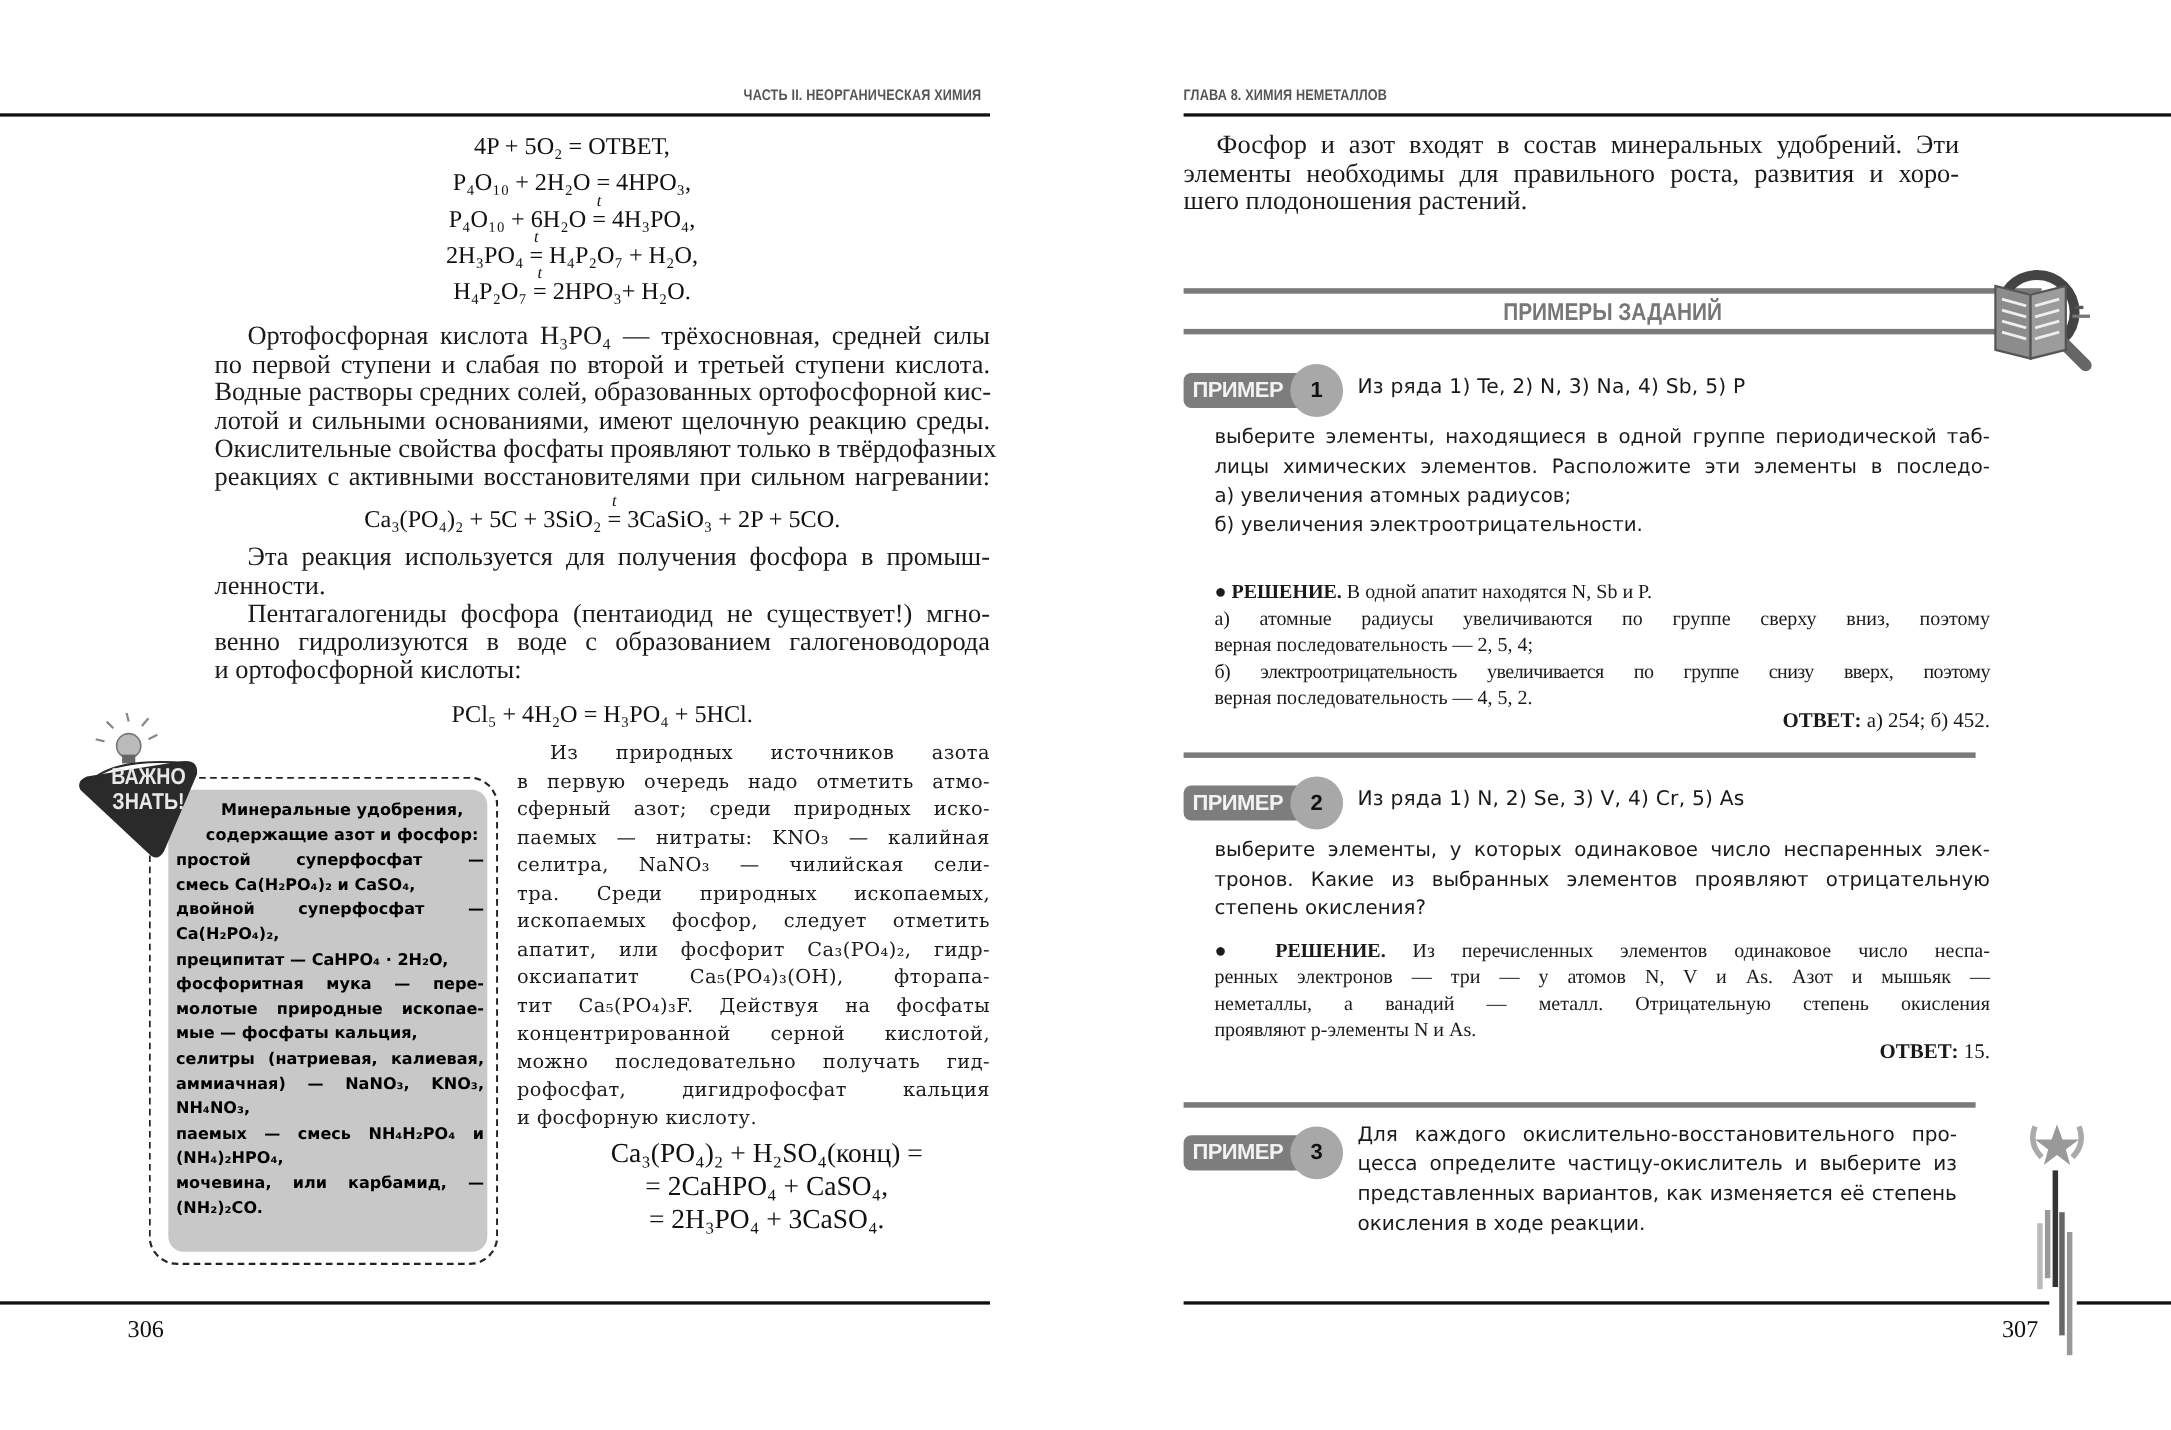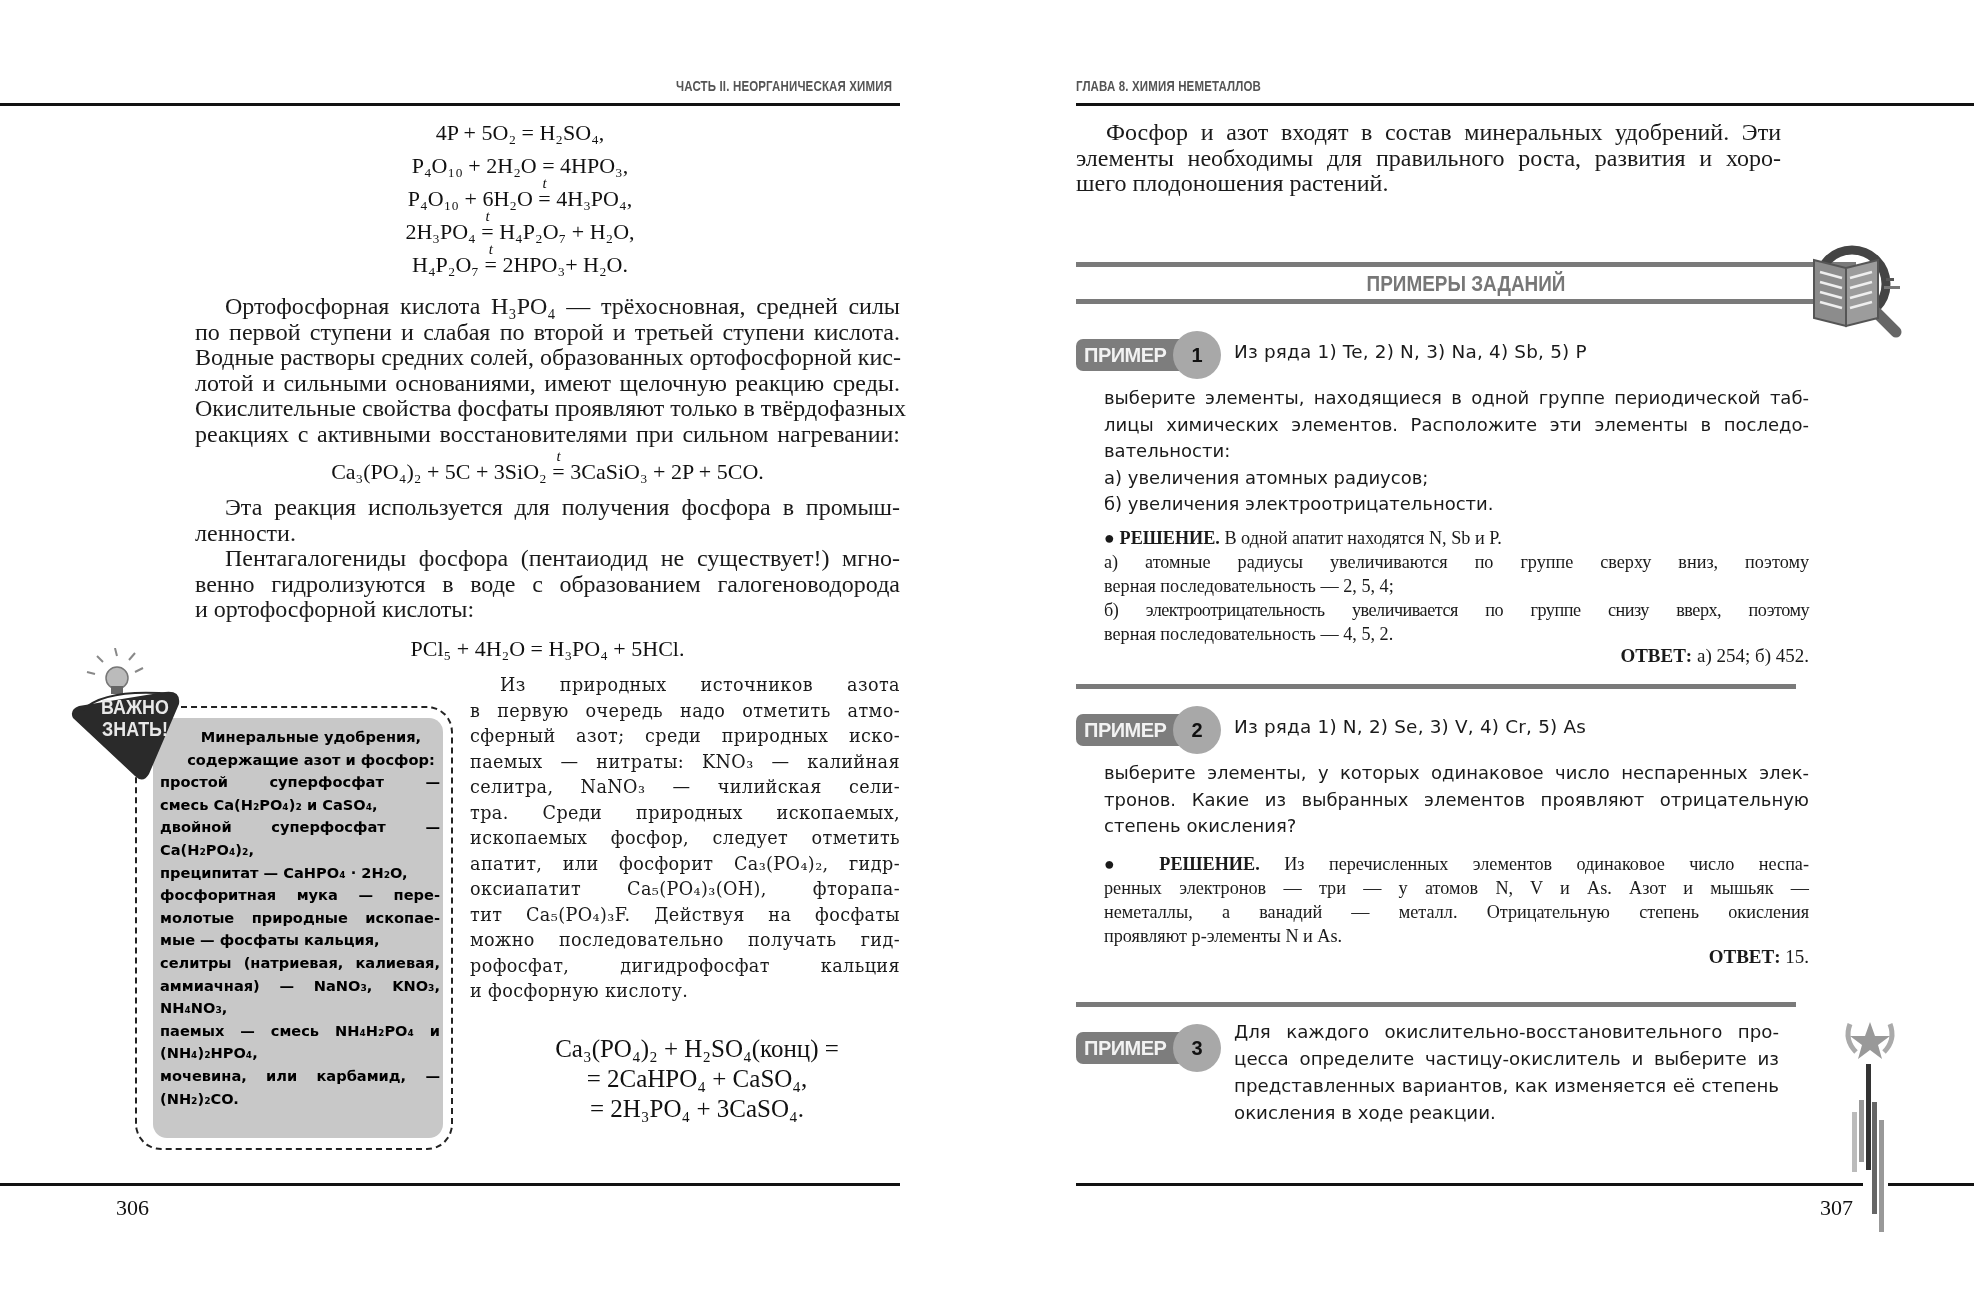--- a/index.html
+++ b/index.html
@@ -121,21 +121,21 @@
   .award-icon { position: absolute; left: 1830px; top: 1010px; width: 80px; height: 225px; }
 </style>
 </head>
 <body>
 
 <div class="page page-left">
   <div class="running-head">ЧАСТЬ II. НЕОРГАНИЧЕСКАЯ ХИМИЯ</div>
   <div class="rule" style="left:0;top:103px;width:900px;"></div>
 
   <div class="formula-block" style="left:330px;top:116px;width:380px;">
-    <div class="formula-line">4P + 5O₂ = H₂SO₄,</div>
+    <div class="formula-line">4P + 5O₂ = ОТВЕТ,</div>
     <div class="formula-line">P₄O₁₀ + 2H₂O = 4HPO₃,</div>
     <div class="formula-line">P₄O₁₀ + 6H₂O <span class="t-over">=</span> 4H₃PO₄,</div>
     <div class="formula-line">2H₃PO₄ <span class="t-over">=</span> H₄P₂O₇ + H₂O,</div>
     <div class="formula-line">H₄P₂O₇ <span class="t-over">=</span> 2HPO₃+ H₂O.</div>
   </div>
 
   <div class="para" style="left:195px;top:294px;width:705px;">
     <span class="line" style="padding-left:30px;">Ортофосфорная кислота H₃PO₄ — трёхосновная, средней силы</span>
     <span class="line">по первой ступени и слабая по второй и третьей ступени кислота.</span>
     <span class="line">Водные растворы средних солей, образованных ортофосфорной кис-</span>
@@ -208,20 +208,21 @@
     <span class="line" style="padding-left:30px;">Из природных источников азота</span>
     <span class="line">в первую очередь надо отметить атмо-</span>
     <span class="line">сферный азот; среди природных иско-</span>
     <span class="line">паемых — нитраты: KNO₃ — калийная</span>
     <span class="line">селитра, NaNO₃ — чилийская сели-</span>
     <span class="line">тра. Среди природных ископаемых,</span>
     <span class="line">ископаемых фосфор, следует отметить</span>
     <span class="line">апатит, или фосфорит Ca₃(PO₄)₂, гидр-</span>
     <span class="line">оксиапатит Ca₅(PO₄)₃(OH), фторапа-</span>
     <span class="line">тит Ca₅(PO₄)₃F. Действуя на фосфаты</span>
+    <span class="line">концентрированной серной кислотой,</span>
     <span class="line">можно последовательно получать гид-</span>
     <span class="line">рофосфат, дигидрофосфат кальция</span>
     <span class="line last">и фосфорную кислоту.</span>
   </div>
 
   <div class="formula-block" style="left:482px;top:1034px;width:430px;line-height:30px;font-size:25px;">
     <div class="formula-line">Ca₃(PO₄)₂ + H₂SO₄(конц) =</div>
     <div class="formula-line">= 2CaHPO₄ + CaSO₄,</div>
     <div class="formula-line">= 2H₃PO₄ + 3CaSO₄.</div>
   </div>
@@ -247,21 +248,20 @@
   </div>
 
   <div class="example-head" style="top:333px;">
     <div class="ex-pill">ПРИМЕР</div>
     <div class="ex-circle">1</div>
     <div class="ex-lead">Из ряда 1) Te, 2) N, 3) Na, 4) Sb, 5) P</div>
   </div>
   <div class="ex-body" style="left:44px;top:385px;">
     <span class="line">выберите элементы, находящиеся в одной группе периодической таб-</span>
     <span class="line">лицы химических элементов. Расположите эти элементы в последо-</span>
-    <span class="line last">вательности:</span>
     <span class="line last">а) увеличения атомных радиусов;</span>
     <span class="line last">б) увеличения электроотрицательности.</span>
   </div>
   <div class="solution" style="left:44px;top:526px;">
     <span class="line last"><b>● <span>РЕШЕНИЕ.</span></b> <span>В одной апатит находятся N, Sb и P.</span></span>
     <span class="line">а) атомные радиусы увеличиваются по группе сверху вниз, поэтому</span>
     <span class="line last">верная последовательность — 2, 5, 4;</span>
     <span class="line" style="letter-spacing:-0.5px;">б) электроотрицательность увеличивается по группе снизу вверх, поэтому</span>
     <span class="line last">верная последовательность — 4, 5, 2.</span>
   </div>

